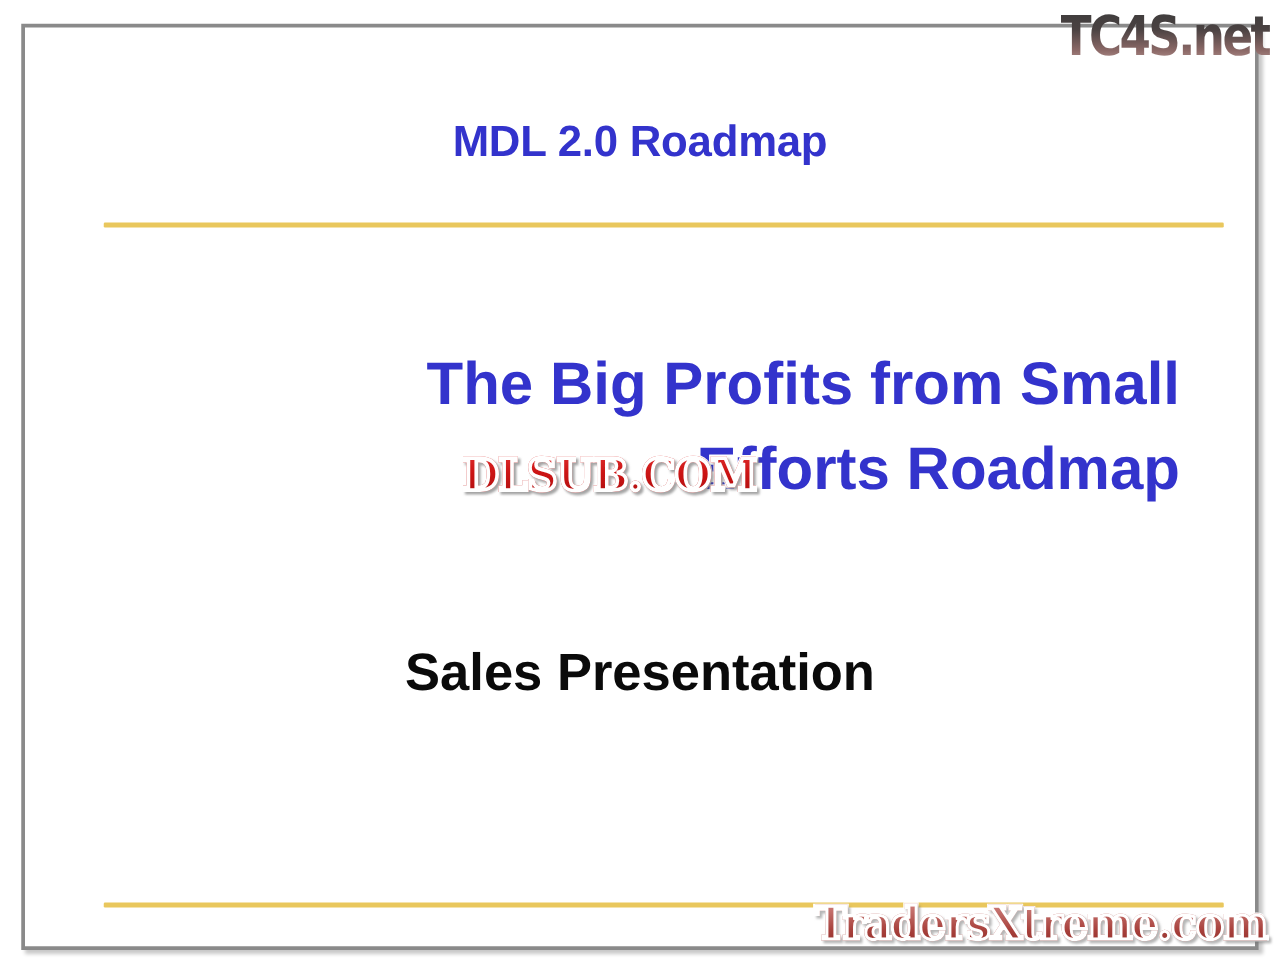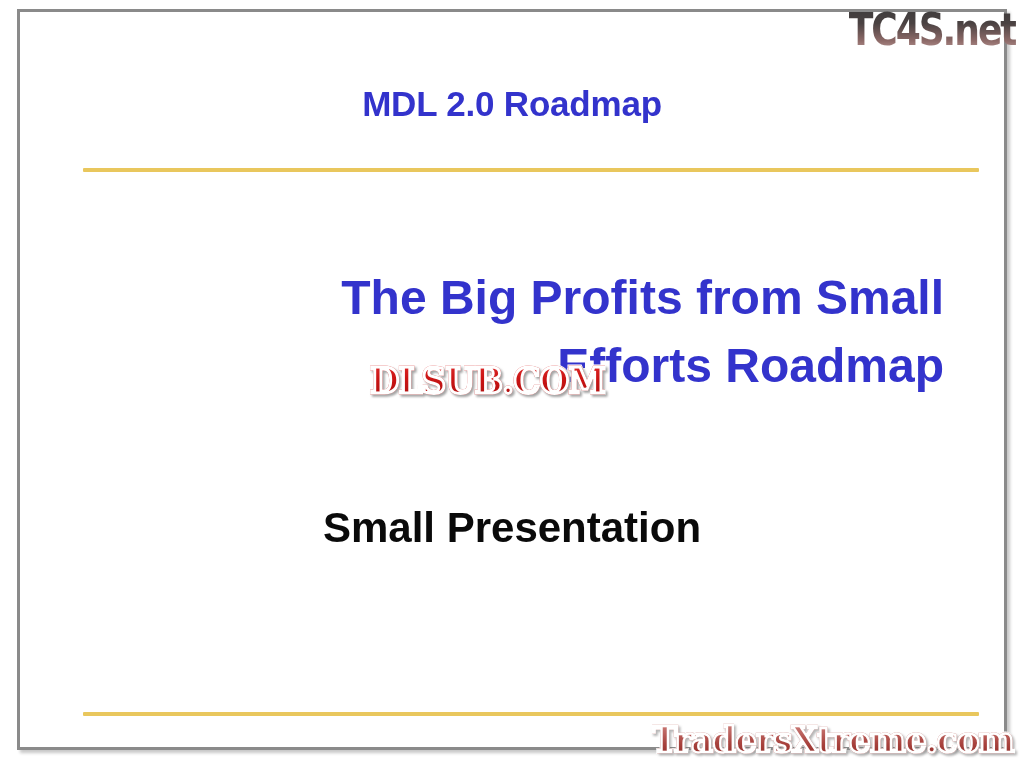--- a/index.html
+++ b/index.html
@@ -12,21 +12,21 @@
     height: 768px;
     overflow: hidden;
     font-family: "Liberation Sans", sans-serif;
     position: relative;
   }
 
   
   #slide-frame {
     position: absolute;
     left: 17px;
-    top: 9px;
+    top: 19px;
     width: 990px;
     height: 741px;
     background: #ffffff;
     border: 3px solid #8a8a8a;
     box-sizing: border-box;
     box-shadow: 3px 3px 3px rgba(0,0,0,0.22);
   }
 
   
   #slide-title {
@@ -176,21 +176,21 @@
 
   <div id="slide-title">MDL 2.0 Roadmap</div>
 
   <div id="rule-top" class="gold-rule"></div>
 
   <div id="headline">
     <div>The Big Profits from Small</div>
     <div>Efforts Roadmap</div>
   </div>
 
-  <div id="subhead">Small Presentation</div>
+  <div id="subhead">Sales Presentation</div>
 
   <div id="rule-bottom" class="gold-rule"></div>
 
 </div>
 
 <div class="wm" id="wm-dlsub-under">DLSUB.COM</div>
 <div class="wm" id="wm-dlsub">DLSUB.COM</div>
 
 <div class="wm" id="wm-tc4s">TC4S.net</div>
 

